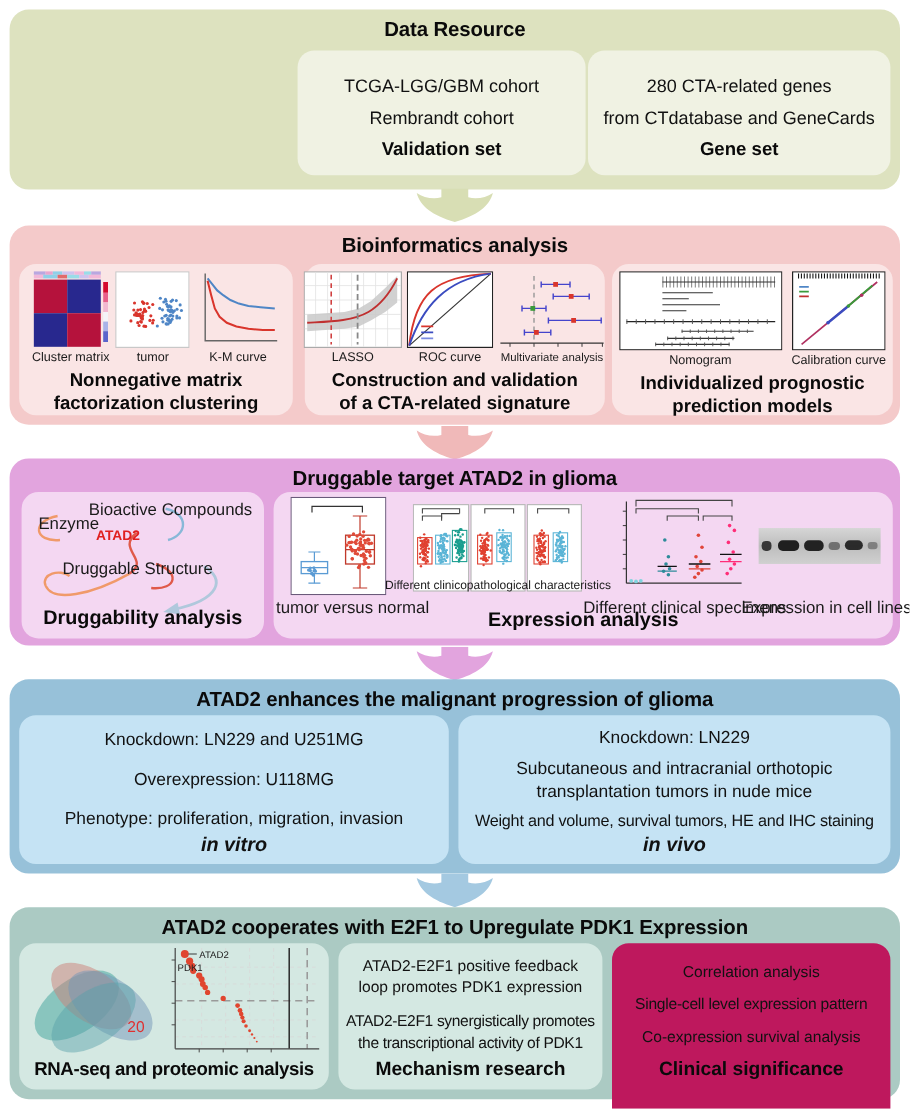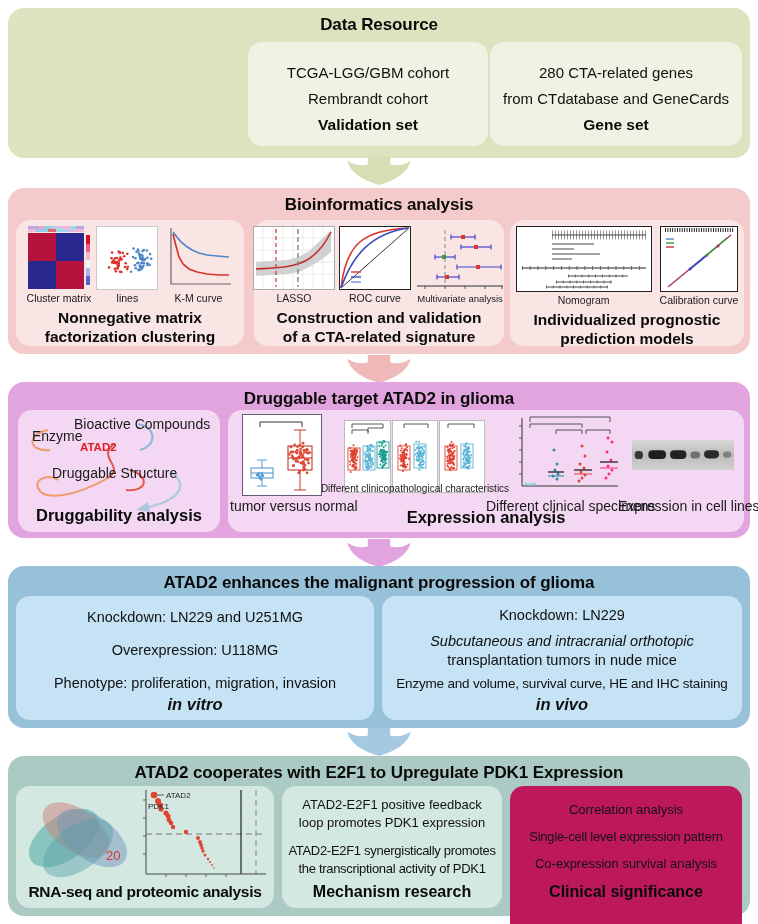--- a/index.html
+++ b/index.html
@@ -166,21 +166,21 @@
               <circle cx="42.4" cy="43.8" r="1.3" fill="#4f86c6"></circle>
               <circle cx="51.4" cy="38.9" r="1.3" fill="#4f86c6"></circle>
               <circle cx="45.2" cy="28.9" r="1.3" fill="#4f86c6"></circle>
               <circle cx="44.1" cy="32.1" r="1.3" fill="#4f86c6"></circle>
               <circle cx="46.7" cy="32.8" r="1.3" fill="#4f86c6"></circle>
               <circle cx="42.9" cy="27.5" r="1.3" fill="#4f86c6"></circle>
               <circle cx="39.8" cy="42.2" r="1.3" fill="#4f86c6"></circle>
               <circle cx="43.8" cy="39.5" r="1.3" fill="#4f86c6"></circle>
               <circle cx="47.4" cy="40.0" r="1.3" fill="#4f86c6"></circle>
             </svg>
-          <div class="tlabel">lines</div>
+          <div class="tlabel">tumor</div>
         </div>
         <div class="thumb">
           <svg width="70" height="64" viewBox="0 0 70 64">
             <path d="M8,2 V58 H68" stroke="#666" fill="none" stroke-width="1.2"></path>
             <path d="M10,6 L14,11 L18,16 L23,20 L29,24 L36,27 L44,29 L54,30 L66,31" stroke="#4f86c6" fill="none" stroke-width="1.7"></path>
             <path d="M10,8 L13,20 L16,31 L20,38 L26,43 L34,46 L44,48 L56,49 L66,49" stroke="#d9352c" fill="none" stroke-width="1.7"></path>
           </svg>
           <div class="tlabel">K-M curve</div>
         </div>
       </div>
@@ -1065,23 +1065,23 @@
   <div class="section" style="top:566px;height:162px;background:#97c1d9;">
     <div class="sec-title">ATAD2 enhances the malignant progression of glioma</div>
     <div class="ibox" style="left:8px;top:30px;width:358px;height:124px;background:#c5e3f4;">
       <div class="body14" style="top:13px;">Knockdown: LN229 and U251MG</div>
       <div class="body14" style="top:46px;">Overexpression: U118MG</div>
       <div class="body14" style="top:79px;">Phenotype: proliferation, migration, invasion</div>
       <div class="ivcap" style="top:99px;">in vitro</div>
     </div>
     <div class="ibox" style="left:374px;top:30px;width:360px;height:124px;background:#c5e3f4;">
       <div class="body14" style="top:11px;">Knockdown: LN229</div>
-      <div class="body14" style="top:37px;font-style:italic;">Subcutaneous and intracranial orthotopic</div>
+      <div class="body14" style="top:37px;">Subcutaneous and intracranial orthotopic</div>
       <div class="body14" style="top:56px;">transplantation tumors in nude mice</div>
-      <div class="body14" style="top:80px;font-size:13.5px;letter-spacing:-0.2px;">Enzyme and volume, survival curve, HE and IHC staining</div>
+      <div class="body14" style="top:80px;font-size:13.5px;letter-spacing:-0.2px;">Weight and volume, survival tumors, HE and IHC staining</div>
       <div class="ivcap" style="top:99px;">in vivo</div>
     </div>
   </div>
 
   <svg class="arrow" style="top:728px;" viewBox="0 0 90 30">
     <path d="M33,0 h24 v8 c8,2 16,0 22,-4 c-3,12 -14,20 -34,26 c-20,-6 -31,-14 -34,-26 c6,4 14,6 22,4 z" fill="#a4c9e1"></path>
   </svg>
 
   <div class="section" style="top:756px;height:160px;background:#abcac3;">
     <div class="sec-title">ATAD2 cooperates with E2F1 to Upregulate PDK1 Expression</div>

